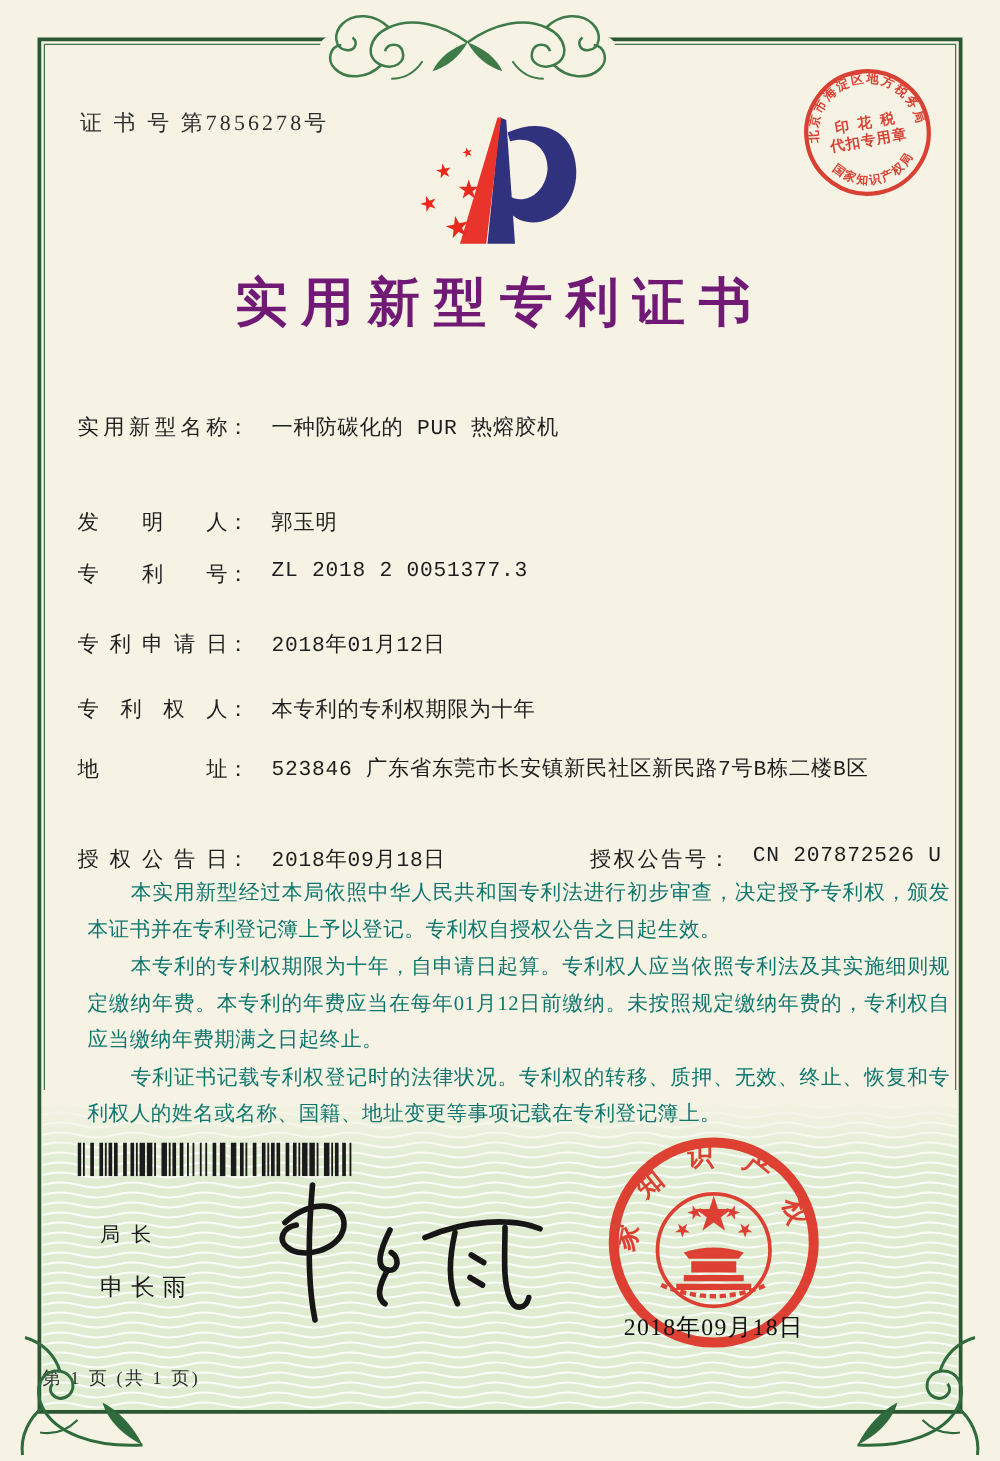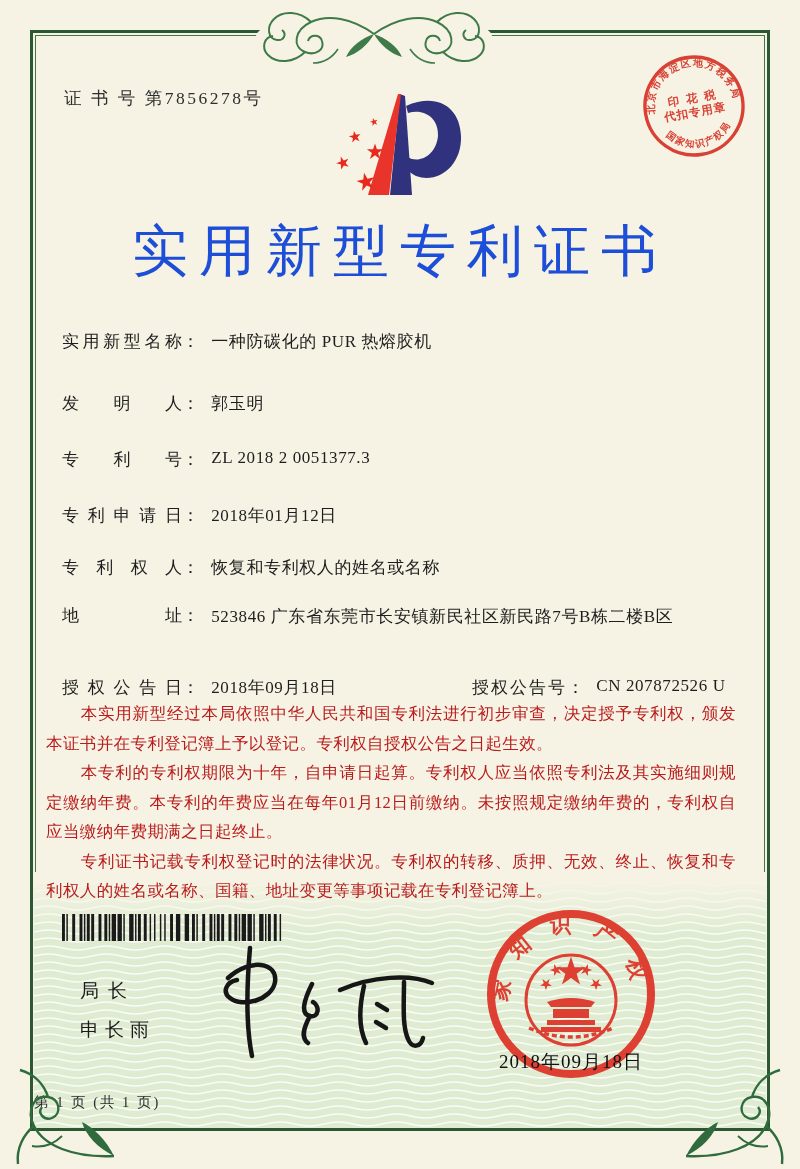--- a/index.html
+++ b/index.html
@@ -9,37 +9,37 @@
   .frame{position:absolute;left:30px;top:30px;right:30px;bottom:38px;border:3px solid #2b5833;}
   .frame-inner{position:absolute;inset:2px;border:1px solid #41754a;}
   
   .band{position:absolute;left:34px;top:872px;width:732px;height:256px;z-index:1;}
   .band svg.waves{position:absolute;inset:0;}
   .band-fade{position:absolute;left:0;top:0;width:100%;height:60px;
     background:linear-gradient(#f6f3e4 12%,rgba(246,243,228,0));}
   .content{position:absolute;inset:0;z-index:2;padding-left:10px;}
   
   .cert-no{position:absolute;left:64px;top:86px;font-size:17.5px;color:#2e2e2e;letter-spacing:2.5px;}
-  .title{position:absolute;left:0;top:214px;width:100%;text-align:center;font-size:56px;
-    font-weight:400;color:#1d4ed8;letter-spacing:11px;}
+  .title{position:absolute;left:0;top:214px;width:100%;text-align:center;font-size:42px;
+    font-weight:700;color:#701a75;letter-spacing:11px;}
   
   .fields{position:absolute;left:62px;top:0;width:690px;font-size:17px;color:#1e1e1e;}
-  .frow{position:absolute;left:0;white-space:nowrap;}
+  .frow{position:absolute;left:0;white-space:nowrap;font-family:Liberation Mono, monospace;}
   .flabel{display:inline-block;width:120px;text-align:justify;text-align-last:justify;vertical-align:top;}
   .fcolon{display:inline-block;vertical-align:top;}
   .fvalue{display:inline-block;margin-left:8px;letter-spacing:0.6px;vertical-align:top;}
   .fvalue.wrap{white-space:normal;width:524px;line-height:26px;}
   .frow-dual .right-group{position:absolute;left:410px;top:0;white-space:nowrap;}
   .rlabel{letter-spacing:2px;}
   
-  .paras{position:absolute;left:46px;top:699px;width:690px;font-size:16.5px;color:#b91c1c;
+  .paras{position:absolute;left:70px;top:699px;width:690px;font-size:16.5px;color:#0f766e;
     line-height:29.5px;text-align:justify;}
   .paras p{margin:0;text-indent:2.1em;letter-spacing:0.4px;}
   
-  .chief-label{position:absolute;left:46px;top:106px;font-size:19px;color:#1a1a1a;letter-spacing:9px;}
+  .chief-label{position:absolute;left:46px;top:106px;font-size:16px;color:#1a1a1a;letter-spacing:9px;}
   .chief-name{position:absolute;left:46px;top:145px;font-size:19px;color:#1a1a1a;letter-spacing:6px;}
   .seal-date{position:absolute;left:437px;top:177px;width:200px;text-align:center;
     font-size:19px;color:#111;letter-spacing:1px;z-index:3;}
   .page-footer{position:absolute;left:0;top:221px;width:100%;text-align:left;
     font-size:14.5px;color:#2c2c2c;letter-spacing:2px;}
   .abs{position:absolute;}
 </style>
 </head>
 <body>
 
@@ -226,35 +226,35 @@
       </g>
     </svg>
 
     <div class="title">实用新型专利证书</div>
 
     <div class="fields">
       <div class="frow" style="top:330px">
         <span class="flabel">实用新型名称</span><span class="fcolon">：</span>
         <span class="fvalue">一种防碳化的 PUR 热熔胶机</span>
       </div>
-      <div class="frow" style="top:392px">
+      <div class="frow" style="top:406px">
         <span class="flabel">发明人</span><span class="fcolon">：</span>
         <span class="fvalue">郭玉明</span>
       </div>
       <div class="frow" style="top:448px">
         <span class="flabel">专利号</span><span class="fcolon">：</span>
         <span class="fvalue">ZL 2018 2 0051377.3</span>
       </div>
       <div class="frow" style="top:504px">
         <span class="flabel">专利申请日</span><span class="fcolon">：</span>
         <span class="fvalue">2018年01月12日</span>
       </div>
       <div class="frow" style="top:556px">
         <span class="flabel">专利权人</span><span class="fcolon">：</span>
-        <span class="fvalue">恢复和专利权人的姓名或名称</span>
+        <span class="fvalue">本专利的专利权期限为十年</span>
       </div>
       <div class="frow" style="top:604px">
         <span class="flabel">地址</span><span class="fcolon">：</span>
         <span class="fvalue wrap">523846 广东省东莞市长安镇新民社区新民路7号B栋二楼B区</span>
       </div>
       <div class="frow frow-dual" style="top:676px;width:690px">
         <span>
           <span class="flabel">授权公告日</span><span class="fcolon">：</span>
           <span class="fvalue">2018年09月18日</span>
         </span>

